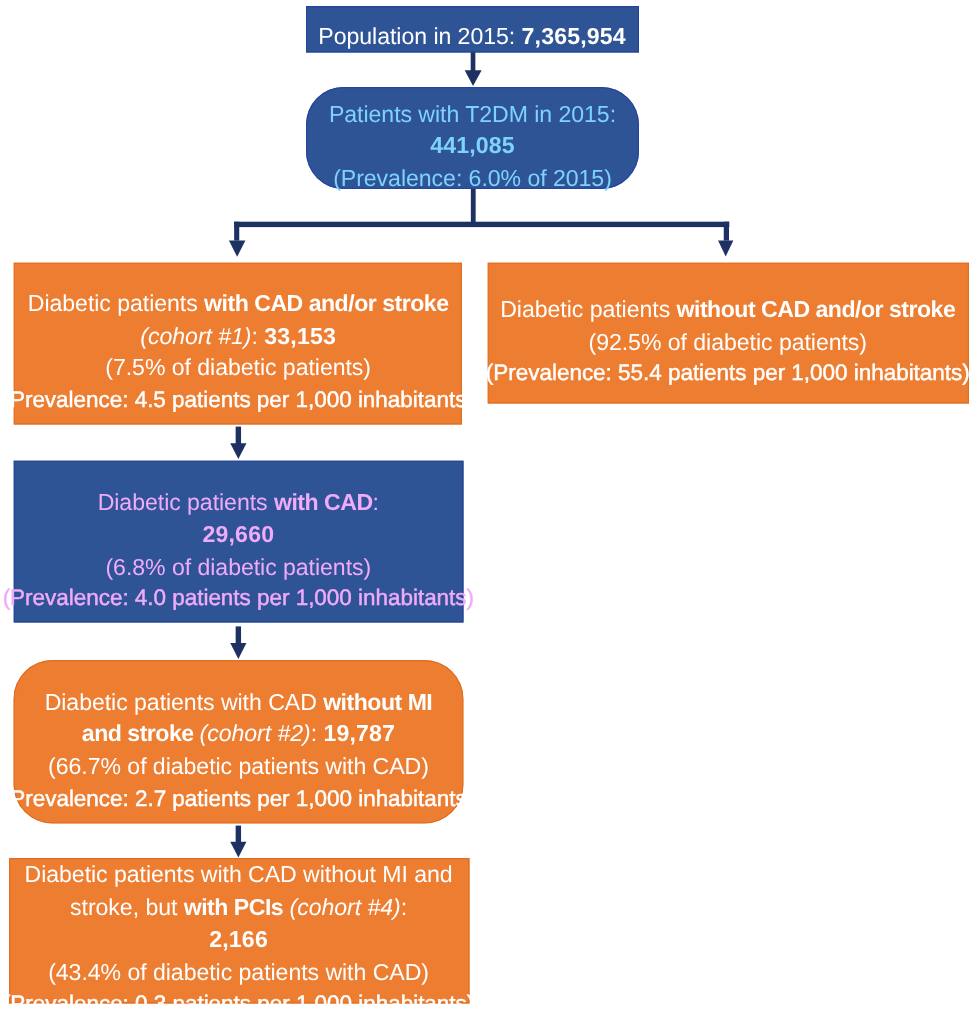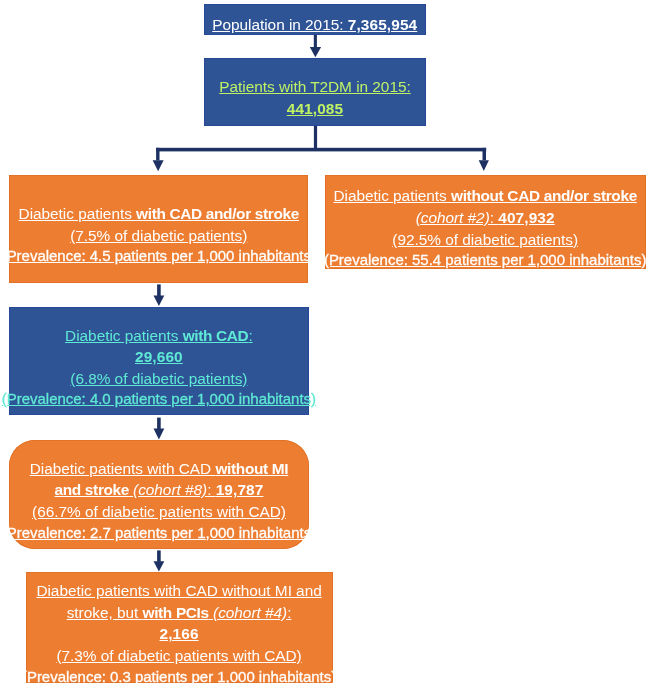--- a/index.html
+++ b/index.html
@@ -9,21 +9,20 @@
     font-family:"Liberation Sans", sans-serif;
     -webkit-font-smoothing:antialiased;
   }
   #canvas{position:relative;width:651px;height:687px;overflow:hidden;background:#ffffff;}
 
   .box{
     position:absolute;box-sizing:border-box;color:#ffffff;
     display:flex;flex-direction:column;align-items:center;justify-content:center;
     text-align:center;line-height:1.40;font-size:15.4px;letter-spacing:-0.03px;
     padding-top:11px;
-    text-decoration:underline;
   }
   .blue{background:#2F5496;box-shadow:inset 0 0 0 0.8px #24459B;}
   .orange{background:#ED7D31;box-shadow:inset 0 0 0 0.8px #DE6F22;}
 
   .ln{display:block;white-space:nowrap;}
   .b{font-weight:bold;letter-spacing:-0.33px;}
   .num{letter-spacing:0.12px;}
   .i{font-style:italic;}
   .small{font-size:15px;font-weight:normal;letter-spacing:-0.02px;line-height:1.27;
          -webkit-text-stroke:0.3px currentColor;}
@@ -32,21 +31,21 @@
            pointer-events:none;z-index:5;}
   svg.conn rect, svg.conn path{fill:#1D3263;}
 
   
   #box-population{left:204px;  top:4px;    width:221.5px; height:31.3px;}
   #box-t2dm      {left:204px;  top:58.3px; width:222px;   height:68.1px;}
   #box-cohort1   {left:9.2px;  top:174.7px;width:299.2px; height:107.9px;}
   #box-cohort2   {left:324.6px;top:174.8px;width:321.2px; height:94px;}
   #box-cad       {left:9.2px;  top:306.8px;width:299.4px; height:108.3px;}
   #box-cohort3   {left:9.2px;  top:439.9px;width:299.6px; height:108.7px;border-radius:26px;}
-  #box-cohort4   {left:5.5px;  top:571.9px;width:307.1px; height:111px;margin-left:20px;}
+  #box-cohort4   {left:5.5px;  top:571.9px;width:307.1px; height:97px;}
 </style>
 </head>
 <body>
 
 <div id="canvas" style="background: rgb(255, 255, 255);">
 
   <svg class="conn" viewBox="0 0 651 687">
     <g>
       <rect x="313.8" y="34.8" width="3.1" height="13.0" style="fill: rgb(29, 50, 99);"></rect>
       <path d="M 309.8 46.9 L 321.1 46.9 L 315.35 57.3 Z" style="fill: rgb(29, 50, 99);"></path>
@@ -70,53 +69,54 @@
     <g>
       <rect x="157.1" y="550.4" width="3.6" height="11.4" style="fill: rgb(29, 50, 99);"></rect>
       <path d="M 153.5 561.2 L 164.3 561.2 L 158.9 571.6 Z" style="fill: rgb(29, 50, 99);"></path>
     </g>
   </svg>
 
   <div class="box blue" id="box-population" style="background: rgb(47, 84, 150); color: rgb(255, 255, 255);">
     <span class="ln"><span>Population in 2015: </span><span class="b num">7,365,954</span></span>
   </div>
 
-  <div class="box blue" id="box-t2dm" style="background: rgb(47, 84, 150); color: #bef264;">
+  <div class="box blue" id="box-t2dm" style="background: rgb(47, 84, 150); color: #7dd3fc; border-radius: 25px;">
     <span class="ln">Patients with T2DM in 2015:</span>
     <span class="ln b num">441,085</span>
+    <span class="ln">(Prevalence: 6.0% of 2015)</span>
   </div>
 
   <div class="box orange" id="box-cohort1" style="background: rgb(237, 125, 49); color: rgb(255, 255, 255); text-align: right;">
     <span class="ln"><span>Diabetic patients </span><span class="b">with CAD and/or stroke</span></span>
+    <span class="ln"><span class="i">(cohort #1)</span><span>: </span><span class="b num">33,153</span></span>
     <span class="ln">(7.5% of diabetic patients)</span>
     <span class="ln small">(Prevalence: 4.5 patients per 1,000 inhabitants)</span>
   </div>
 
   <div class="box orange" id="box-cohort2" style="background: rgb(237, 125, 49); color: rgb(255, 255, 255);">
     <span class="ln"><span>Diabetic patients </span><span class="b">without CAD and/or stroke</span></span>
-    <span class="ln"><span class="i">(cohort #2)</span><span>: </span><span class="b num">407,932</span></span>
     <span class="ln">(92.5% of diabetic patients)</span>
     <span class="ln small">(Prevalence: 55.4 patients per 1,000 inhabitants)</span>
   </div>
 
-  <div class="box blue" id="box-cad" style="background: rgb(47, 84, 150); color: #5eead4; align-items: center;">
+  <div class="box blue" id="box-cad" style="background: rgb(47, 84, 150); color: #f0abfc; align-items: center;">
     <span class="ln"><span>Diabetic patients </span><span class="b">with CAD</span><span>:</span></span>
     <span class="ln b num">29,660</span>
     <span class="ln">(6.8% of diabetic patients)</span>
     <span class="ln small">(Prevalence: 4.0 patients per 1,000 inhabitants)</span>
   </div>
 
   <div class="box orange" id="box-cohort3" style="background: rgb(237, 125, 49); color: rgb(255, 255, 255);">
     <span class="ln"><span>Diabetic patients with CAD </span><span class="b">without MI</span></span>
-    <span class="ln"><span class="b">and stroke </span><span class="i">(cohort #8)</span><span>: </span><span class="b num">19,787</span></span>
+    <span class="ln"><span class="b">and stroke </span><span class="i">(cohort #2)</span><span>: </span><span class="b num">19,787</span></span>
     <span class="ln">(66.7% of diabetic patients with CAD)</span>
     <span class="ln small">(Prevalence: 2.7 patients per 1,000 inhabitants)</span>
   </div>
 
   <div class="box orange" id="box-cohort4" style="background: rgb(237, 125, 49); color: rgb(255, 255, 255);">
     <span class="ln">Diabetic patients with CAD without MI and</span>
     <span class="ln"><span>stroke, but </span><span class="b">with PCIs</span><span> </span><span class="i">(cohort #4)</span><span>:</span></span>
     <span class="ln b num">2,166</span>
-    <span class="ln">(7.3% of diabetic patients with CAD)</span>
+    <span class="ln">(43.4% of diabetic patients with CAD)</span>
     <span class="ln small">(Prevalence: 0.3 patients per 1,000 inhabitants)</span>
   </div>
 
 </div>
 
 </body></html>

